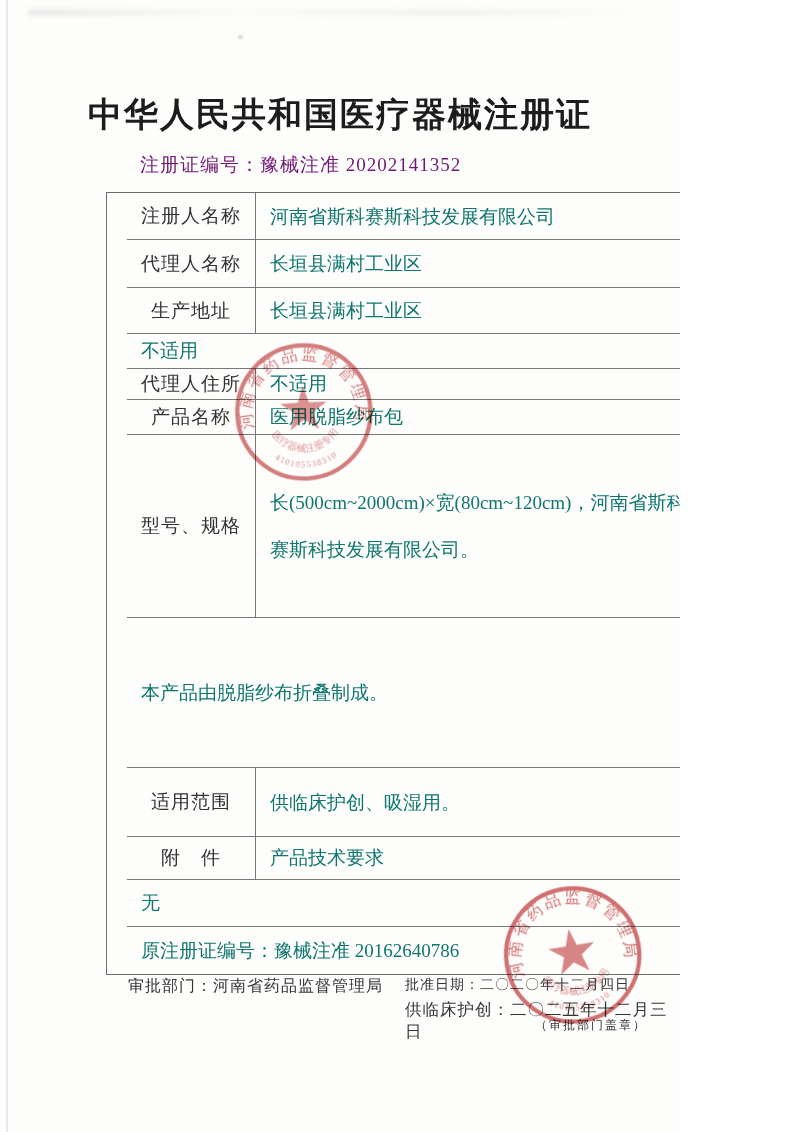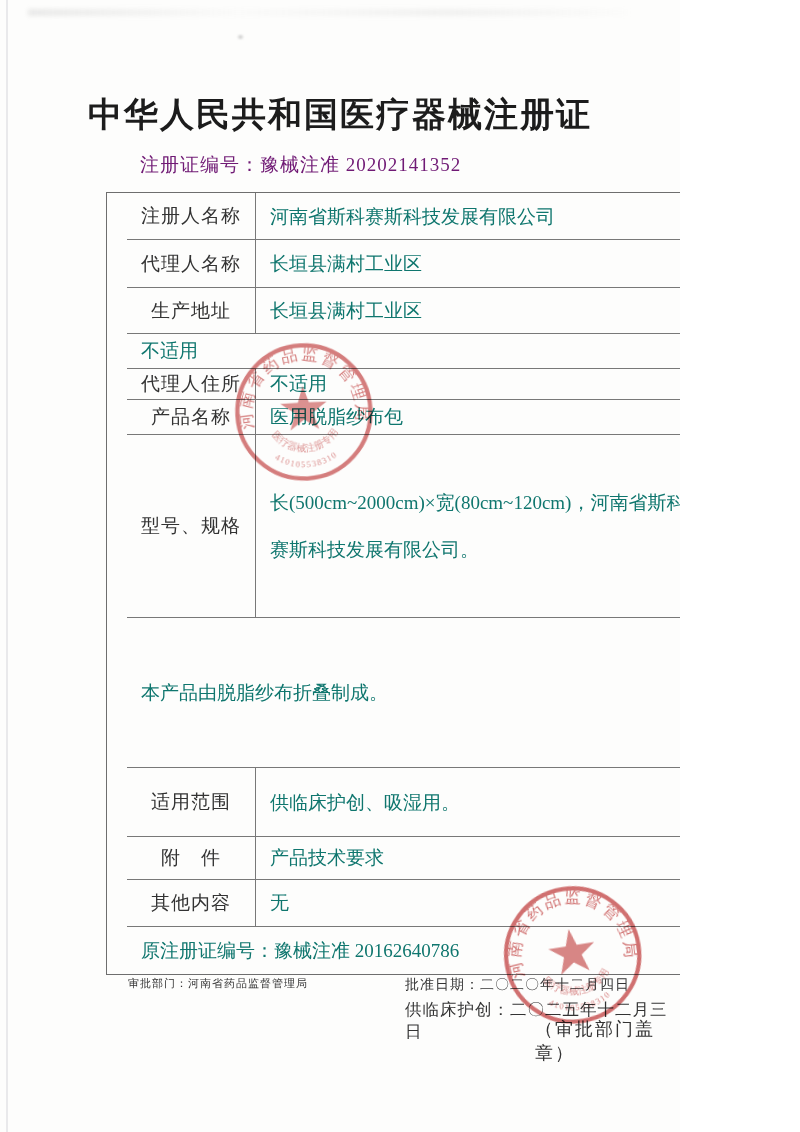--- a/index.html
+++ b/index.html
@@ -46,24 +46,24 @@
     padding:2px 10px 2px 14px; font-size:19px; color:#0f766e;
     line-height:47px;
   }
   .r1{height:46px} .r2{height:48px} .r3{height:46px}
   .r4{height:35px} .r5{height:31px} .r6{height:35px}
   .r7{height:183px} .r8{height:150px} .r9{height:69px}
   .r10{height:43px} .r11{height:47px} .r12{height:48px}
   .r4 .value-cell,.r5 .value-cell,.r6 .value-cell,.r10 .value-cell,.r11 .value-cell { line-height:24px; }
 
   
-  .footer-dept  { position:absolute; top:976px; left:128px; font-size:11px; color:#333; letter-spacing:1px; }
+  .footer-dept  { position:absolute; top:976px; left:128px; font-size:16px; color:#333; letter-spacing:1px; }
   .footer-date  { position:absolute; top:976px; left:405px; font-size:14px; color:#333; letter-spacing:1px; }
   .footer-valid { position:absolute; top:999px; left:405px; font-size:16.5px; color:#333; letter-spacing:1px; }
-  .footer-sealnote { position:absolute; top:1017px; left:535px; font-size:18px; color:#333; letter-spacing:2px; }
+  .footer-sealnote { position:absolute; top:1017px; left:535px; font-size:12px; color:#333; letter-spacing:2px; }
 
   
   .stamp { position:absolute; mix-blend-mode:multiply; filter:blur(.4px); }
   .stamp-1 { left:229px; top:337px; opacity:.78; transform:rotate(-3deg); }
   .stamp-2 { left:498px; top:880px; opacity:.86; transform:rotate(-9deg); }
 </style>
 </head>
 <body>
 
 <div class="page">
@@ -109,21 +109,20 @@
     </div>
     <div class="row r9">
       <div class="cell label-cell">适用范围</div>
       <div class="cell value-cell">供临床护创、吸湿用。</div>
     </div>
     <div class="row r10">
       <div class="cell label-cell">附　件</div>
       <div class="cell value-cell">产品技术要求</div>
     </div>
     <div class="row r11">
-      <div class="cell label-cell">其他内容</div>
       <div class="cell value-cell">无</div>
     </div>
     <div class="row r12">
       <div class="cell value-cell">原注册证编号：豫械注准 20162640786</div>
     </div>
   </div>
 
   <div class="footer-dept">审批部门：河南省药品监督管理局</div>
   <div class="footer-date">批准日期：二〇二〇年十二月四日</div>
   <div class="footer-valid">供临床护创：二〇二五年十二月三日</div>

